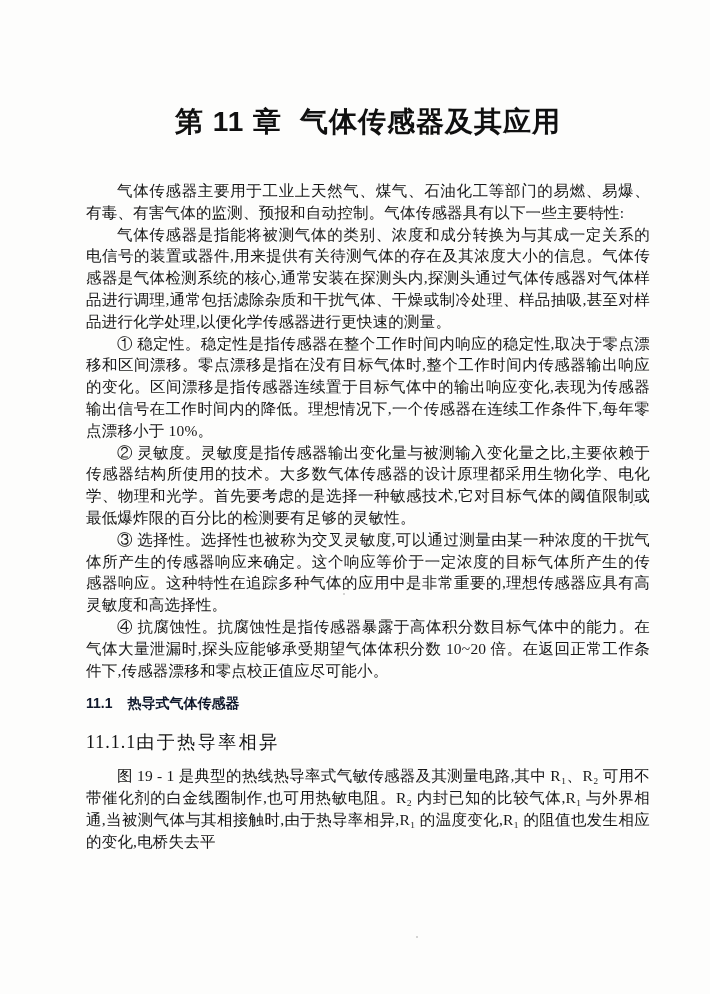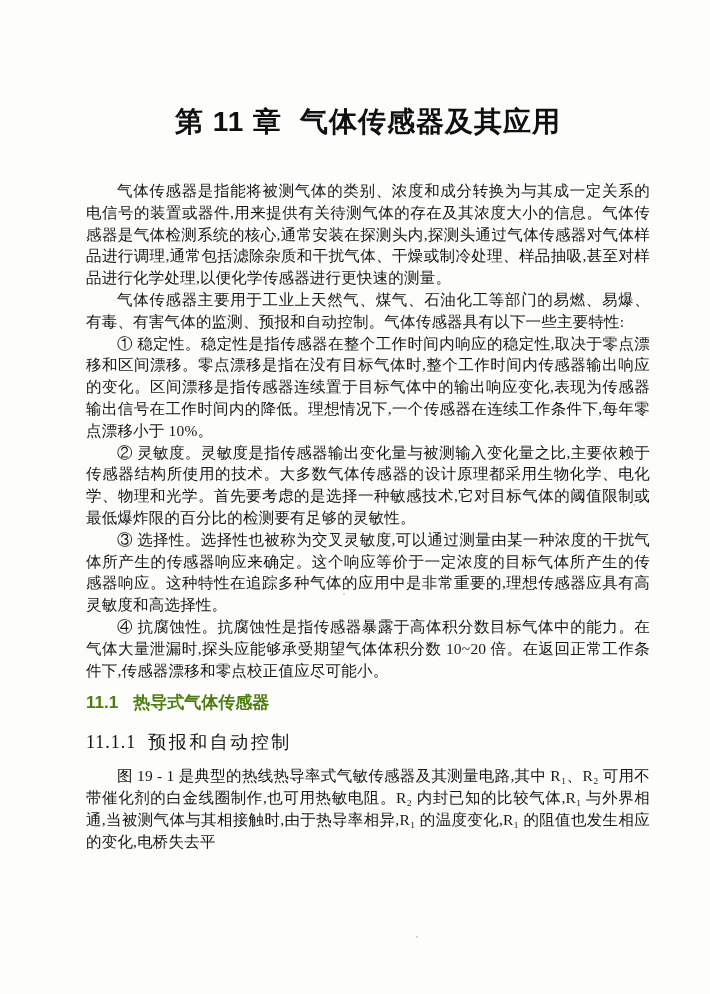--- a/index.html
+++ b/index.html
@@ -49,40 +49,39 @@
     text-align: justify;
     text-align-last: left;
     text-indent: 2em;
     letter-spacing: 0.2px;
     color: #161616;
   }
   h2.section-heading {
     margin: 9px 0 14px 0;
     font-family: "Liberation Sans", "DejaVu Sans", sans-serif;
     font-weight: bold;
-    font-size: 17px;
+    font-size: 14px;
     line-height: 26px;
-    color: #4d7c0f;
+    color: #0f172a;
     white-space: nowrap;
   }
   h2.section-heading .sec-num {
     margin-right: 15px;
   }
   h3.subsection-heading {
     margin: 9px 0 11px 0;
     font-family: "Liberation Serif", "DejaVu Serif", serif;
     font-weight: normal;
     font-size: 18px;
     line-height: 24px;
     letter-spacing: 2.5px;
     color: #131313;
     white-space: nowrap;
   }
   h3.subsection-heading .sub-num {
-    margin-right: 12px;
     letter-spacing: 1px;
   }
   .speck {
     position: absolute;
     border-radius: 50%;
     background: #9a9a9a;
     opacity: 0.55;
   }
   .speck.s1 { left: 394px; top: 115px; width: 2px; height: 2px; }
   .speck.s2 { left: 633px; top: 504px; width: 2px; height: 2px; }
@@ -96,33 +95,33 @@
 
   <div class="speck s1"></div>
   <div class="speck s2"></div>
   <div class="speck s3"></div>
   <div class="speck s4"></div>
 
   <div class="content">
 
     <h1 class="chapter-heading"><span class="chapter-num">第 11 章</span><span>气体传感器及其应用</span></h1>
 
+    <p class="body-para">气体传感器主要用于工业上天然气、煤气、石油化工等部门的易燃、易爆、有毒、有害气体的监测、预报和自动控制。气体传感器具有以下一些主要特性:</p>
+
     <p class="body-para">气体传感器是指能将被测气体的类别、浓度和成分转换为与其成一定关系的电信号的装置或器件,用来提供有关待测气体的存在及其浓度大小的信息。气体传感器是气体检测系统的核心,通常安装在探测头内,探测头通过气体传感器对气体样品进行调理,通常包括滤除杂质和干扰气体、干燥或制冷处理、样品抽吸,甚至对样品进行化学处理,以便化学传感器进行更快速的测量。</p>
-
-    <p class="body-para">气体传感器主要用于工业上天然气、煤气、石油化工等部门的易燃、易爆、有毒、有害气体的监测、预报和自动控制。气体传感器具有以下一些主要特性:</p>
 
     <p class="body-para">① 稳定性。稳定性是指传感器在整个工作时间内响应的稳定性,取决于零点漂移和区间漂移。零点漂移是指在没有目标气体时,整个工作时间内传感器输出响应的变化。区间漂移是指传感器连续置于目标气体中的输出响应变化,表现为传感器输出信号在工作时间内的降低。理想情况下,一个传感器在连续工作条件下,每年零点漂移小于 10%。</p>
 
     <p class="body-para">② 灵敏度。灵敏度是指传感器输出变化量与被测输入变化量之比,主要依赖于传感器结构所使用的技术。大多数气体传感器的设计原理都采用生物化学、电化学、物理和光学。首先要考虑的是选择一种敏感技术,它对目标气体的阈值限制或最低爆炸限的百分比的检测要有足够的灵敏性。</p>
 
     <p class="body-para">③ 选择性。选择性也被称为交叉灵敏度,可以通过测量由某一种浓度的干扰气体所产生的传感器响应来确定。这个响应等价于一定浓度的目标气体所产生的传感器响应。这种特性在追踪多种气体的应用中是非常重要的,理想传感器应具有高灵敏度和高选择性。</p>
 
     <p class="body-para">④ 抗腐蚀性。抗腐蚀性是指传感器暴露于高体积分数目标气体中的能力。在气体大量泄漏时,探头应能够承受期望气体体积分数 10~20 倍。在返回正常工作条件下,传感器漂移和零点校正值应尽可能小。</p>
 
     <h2 class="section-heading"><span class="sec-num">11.1</span><span>热导式气体传感器</span></h2>
 
 
-    <h3 class="subsection-heading"><span class="sub-num">11.1.1</span><span>预报和自动控制</span></h3>
+    <h3 class="subsection-heading"><span class="sub-num">11.1.1</span><span>由于热导率相异</span></h3>
 
     <p class="body-para">图 19 - 1 是典型的热线热导率式气敏传感器及其测量电路,其中 R₁、R₂ 可用不带催化剂的白金线圈制作,也可用热敏电阻。R₂ 内封已知的比较气体,R₁ 与外界相通,当被测气体与其相接触时,由于热导率相异,R₁ 的温度变化,R₁ 的阻值也发生相应的变化,电桥失去平</p>
 
   </div>
 </div>
 
 </body></html>

